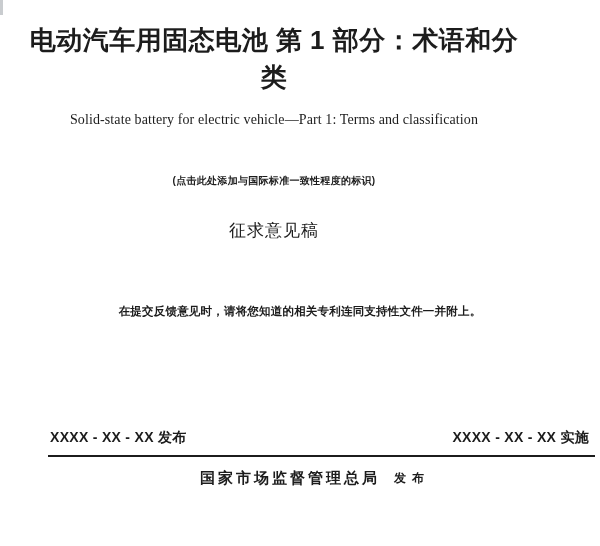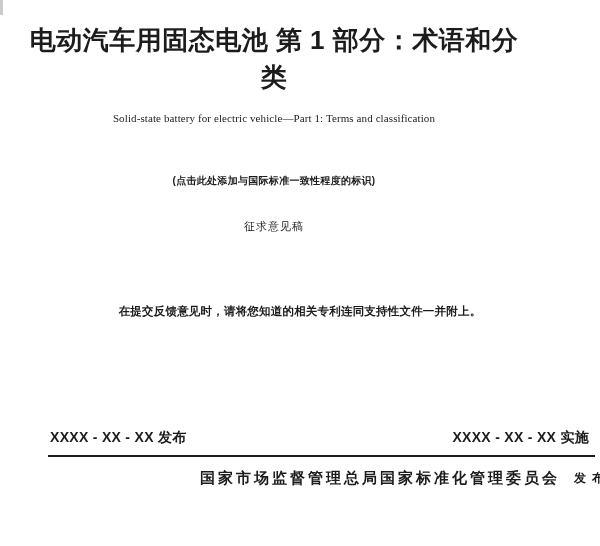--- a/index.html
+++ b/index.html
@@ -30,35 +30,35 @@
     font-family: "Liberation Sans", "DejaVu Sans", sans-serif;
     font-size: 26px; font-weight: 700;
     line-height: 37px; letter-spacing: 0.5px;
     text-align: center;
     color: var(--text, #1c1c1c);
   }
   .title .title-line { display: block; }
   .title-en {
     position: absolute; left: 0; top: 112px; width: 548px;
     font-family: "Liberation Serif", "DejaVu Serif", serif;
-    font-size: 11px; font-weight: 400;
+    font-size: 14px; font-weight: 400;
     text-align: center;
     letter-spacing: 0.1px;
   }
   .consistency {
     position: absolute; left: 0; top: 174px; width: 548px;
     font-size: 10px; font-weight: 700;
     text-align: center;
     letter-spacing: 0.3px;
     cursor: pointer;
   }
   .draft {
     position: absolute; left: 0; top: 219px; width: 548px;
     font-family: "Liberation Serif", "DejaVu Serif", serif;
-    font-size: 11px; font-weight: 400;
+    font-size: 17px; font-weight: 400;
     letter-spacing: 1px;
     text-align: center;
   }
   .patent {
     position: absolute; left: 0; top: 296px; width: 600px;
     font-size: 11.5px; font-weight: 700;
     text-align: center;
     letter-spacing: 0.2px;
     margin-top: 8px;
   }
@@ -72,21 +72,21 @@
   .rule {
     position: absolute; left: 48px; top: 455px;
     width: 547px; height: 2px;
     background: var(--divider, #1c1c1c);
   }
   .publisher {
     position: absolute; left: 200px; top: 470px;
     display: inline-flex; align-items: center; gap: 14px;
   }
   .pub-names {
-    display: flex; flex-direction: row;
+    display: flex; flex-direction: column;
     font-family: "Liberation Serif", "DejaVu Serif", serif;
     font-size: 15px; font-weight: 700;
     line-height: 17px; letter-spacing: 3px;
     white-space: nowrap;
   }
   .pub-action {
     font-family: Liberation Serif, serif;
     font-size: 12px; font-weight: 700;
     letter-spacing: 6px;
     white-space: nowrap;
@@ -115,18 +115,17 @@
   <div class="dates-row">
     <span>XXXX - XX - XX 发布</span>
     <span>XXXX - XX - XX 实施</span>
   </div>
 
   <div class="rule"></div>
 
   <div class="publisher">
     <div class="pub-names">
       <span>国家市场监督管理总局</span>
-      <span>国家标准化管理委员会</span>
     </div>
     <span class="pub-action">发布</span>
   </div>
 
 </div>
 
 </body></html>

